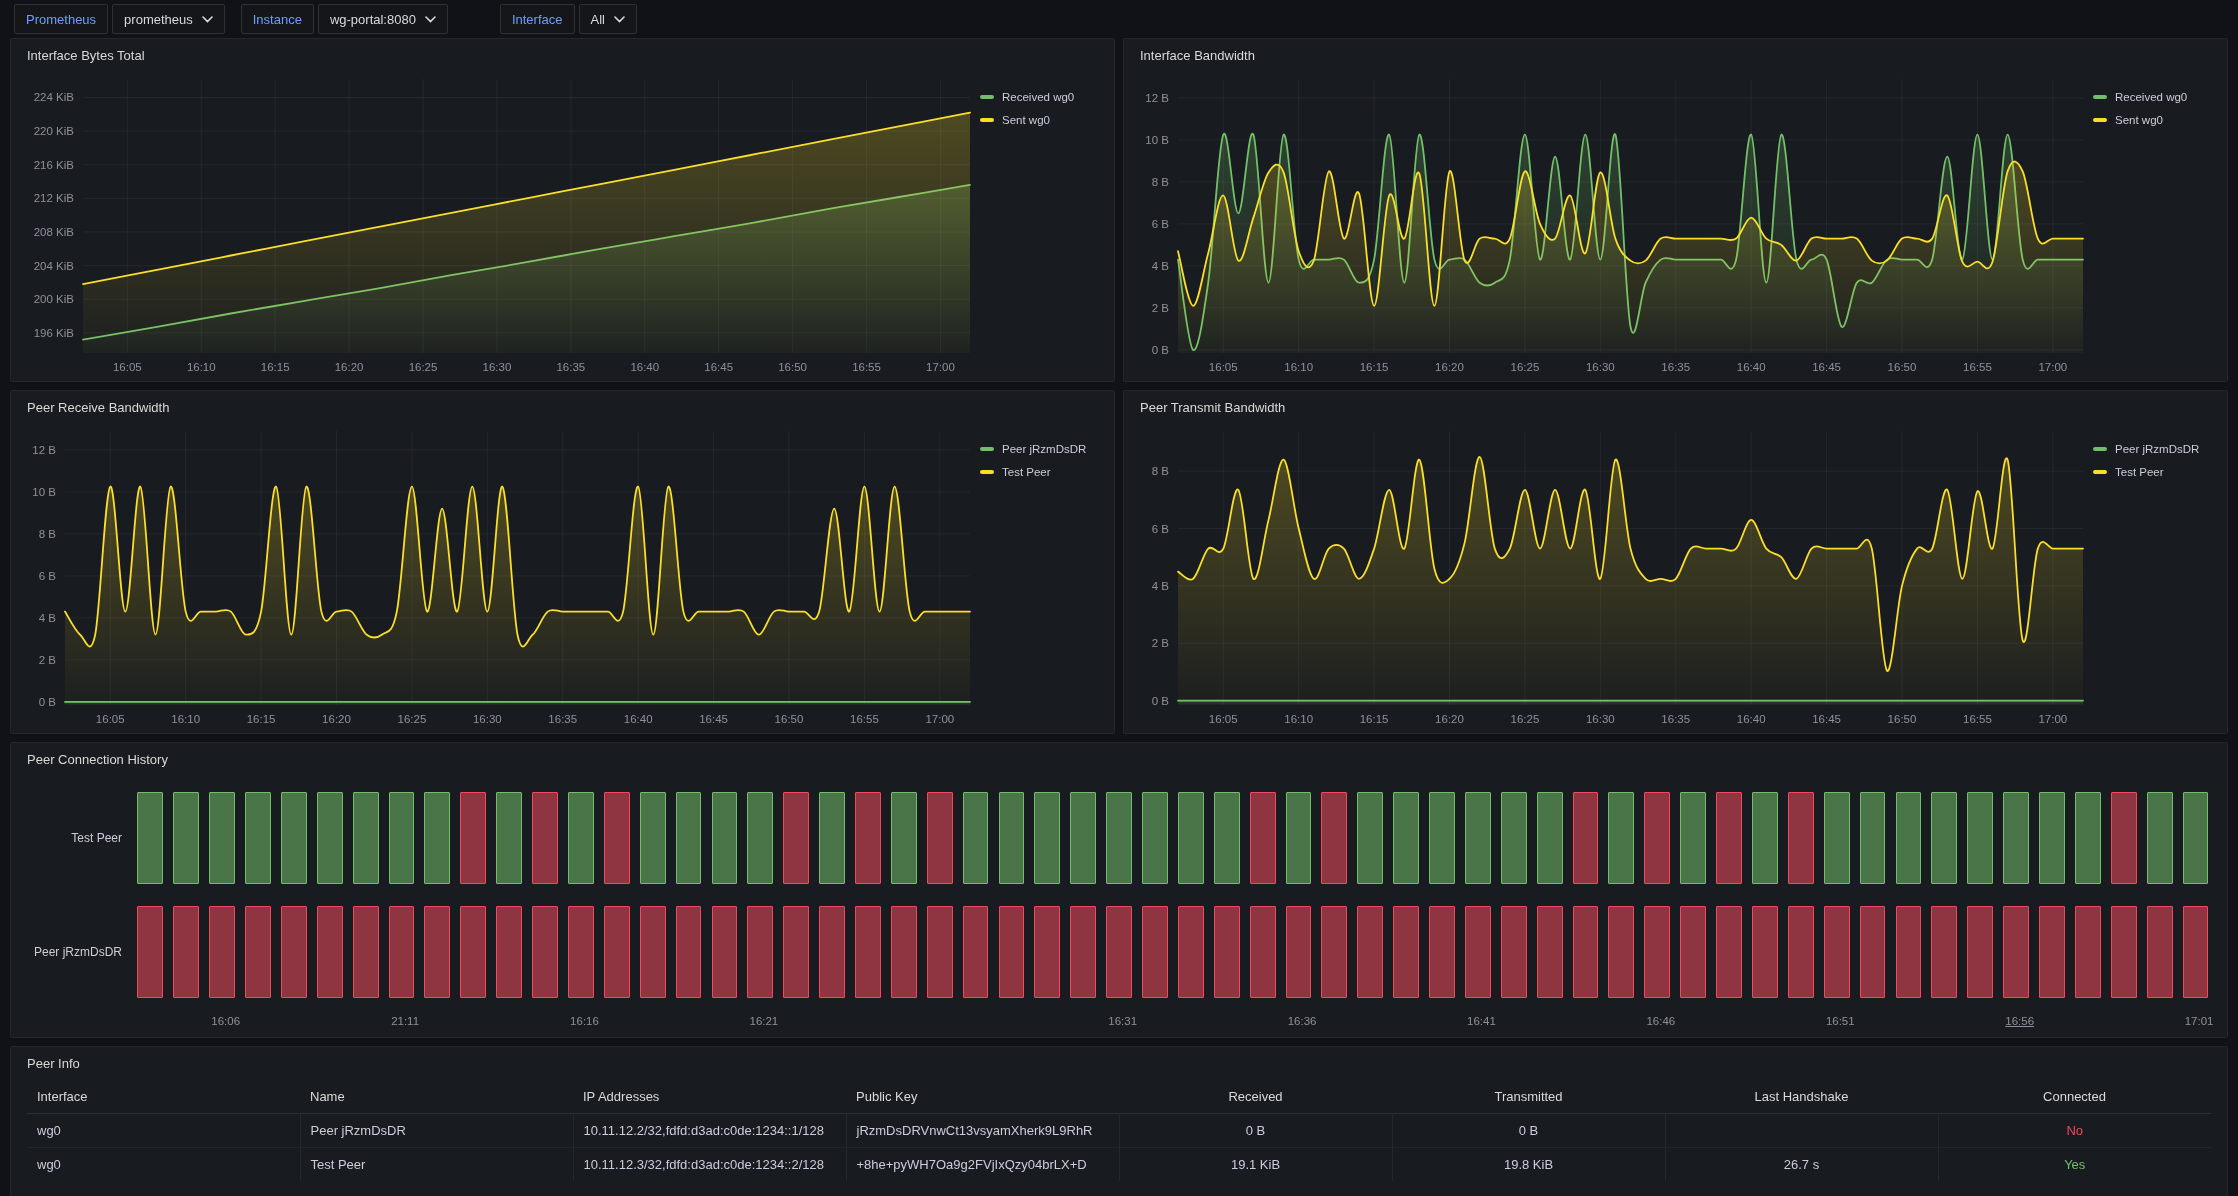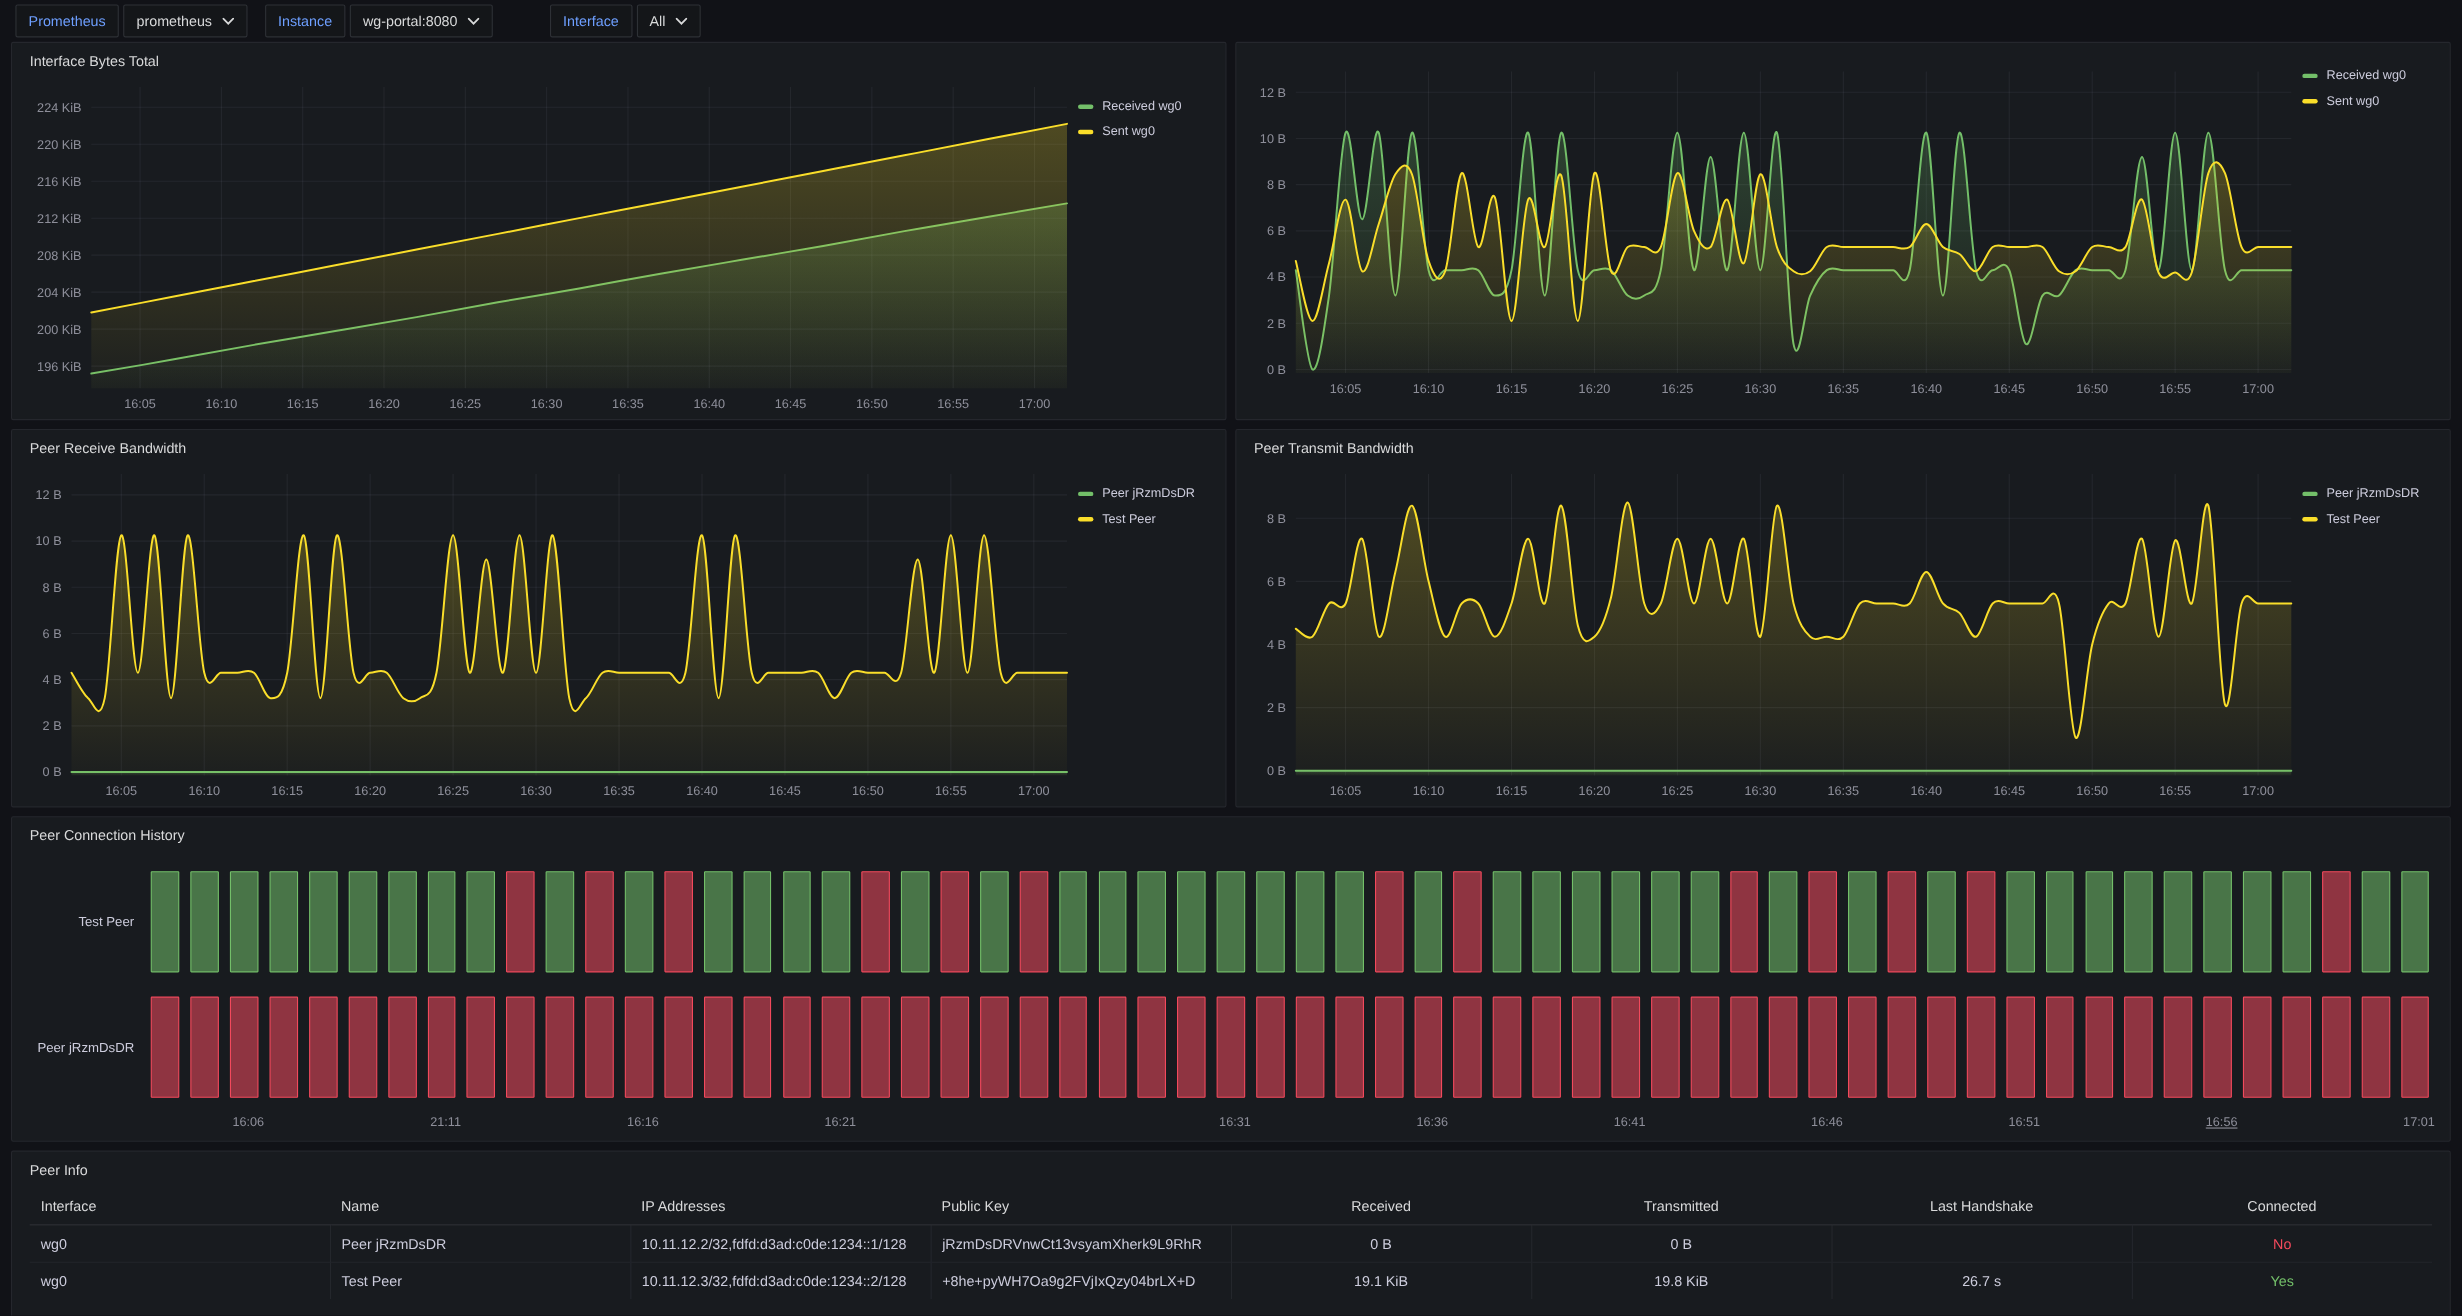--- a/index.html
+++ b/index.html
@@ -175,20 +175,21 @@
           </div>
           <div class="legend-item">
             <span class="swatch" style="background: rgb(250, 222, 42);"></span>
             <span>Sent wg0</span>
           </div>
         </div>
     </div>
   </section>
 
   <section class="panel">
+    <h2 class="panel-title">Interface Bandwidth</h2>
     <div class="chart-wrap">
       <svg class="plot" id="svg-p1" viewBox="0 0 961 312">
           <defs>
             <linearGradient id="svg-p1-grad0" x1="0" y1="0" x2="0" y2="1">
               <stop offset="0" stop-color="#73BF69" stop-opacity="0.24"></stop>
               <stop offset="1" stop-color="#73BF69" stop-opacity="0.02"></stop>
             </linearGradient>
             <linearGradient id="svg-p1-grad1" x1="0" y1="0" x2="0" y2="1">
               <stop offset="0" stop-color="#FADE2A" stop-opacity="0.24"></stop>
               <stop offset="1" stop-color="#FADE2A" stop-opacity="0.02"></stop>

